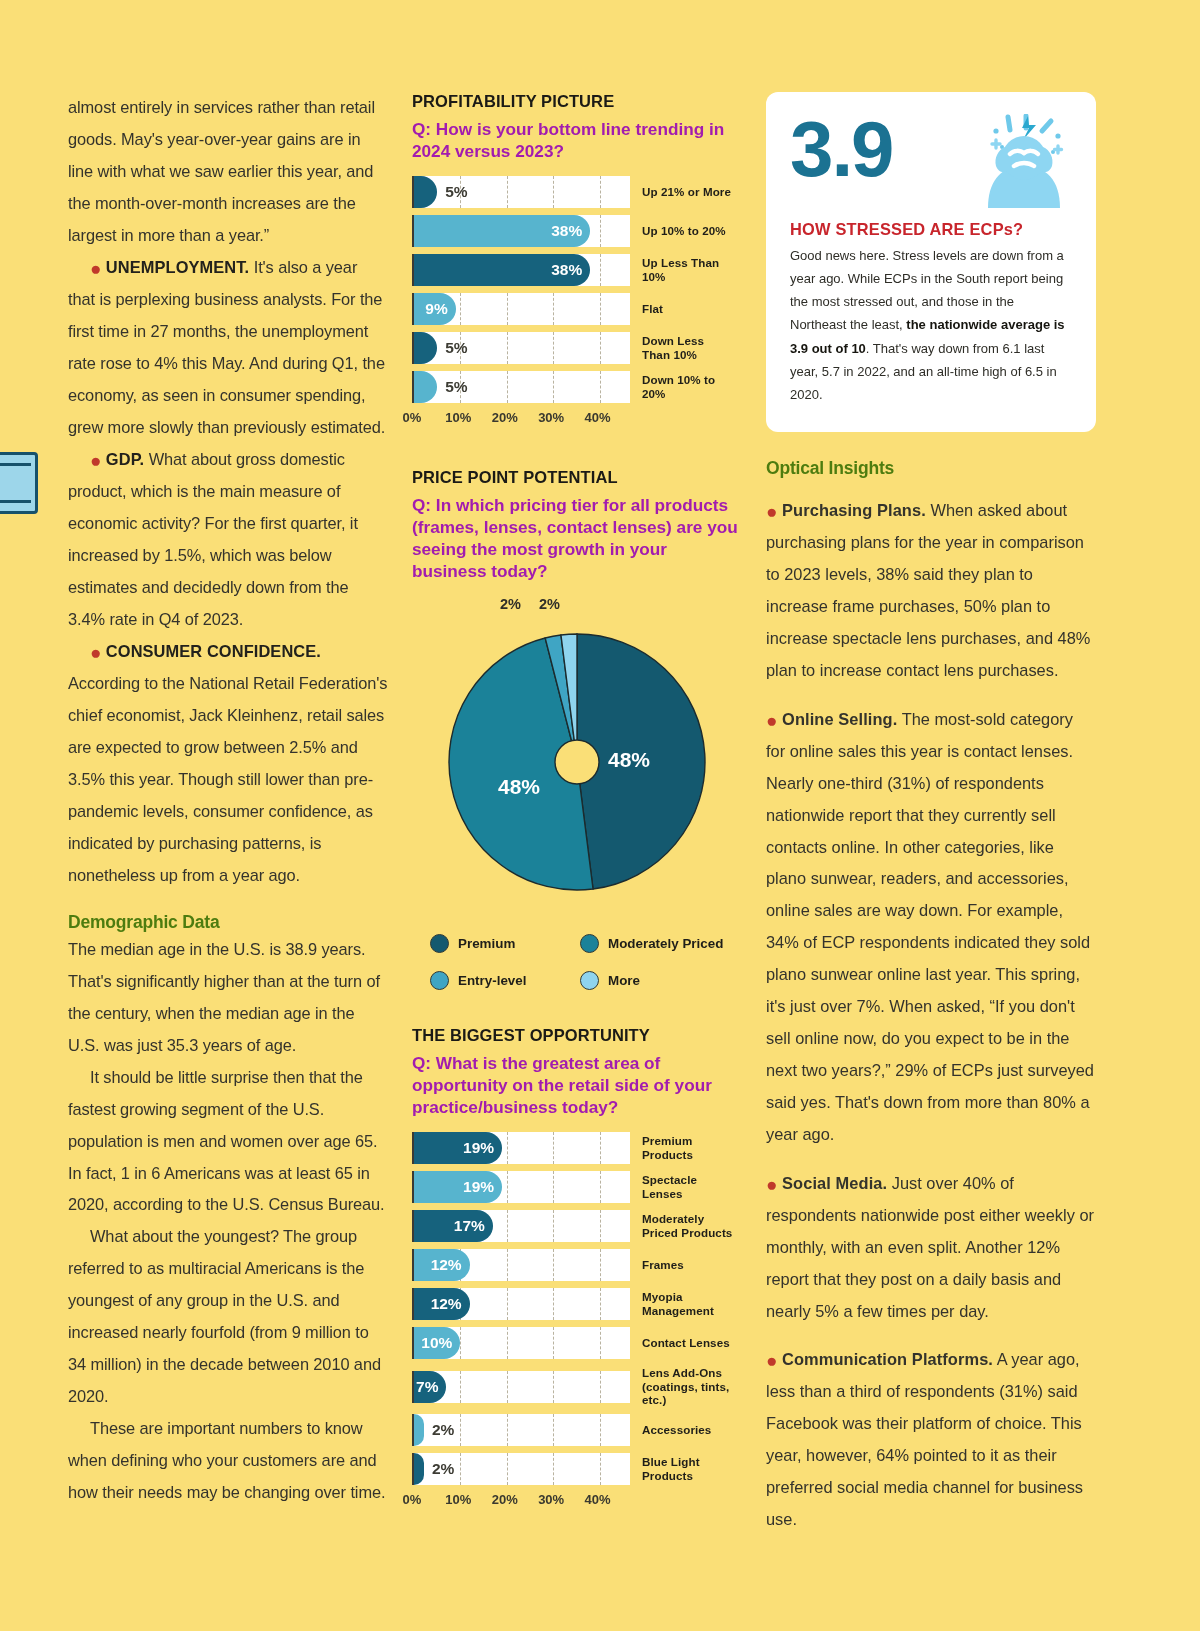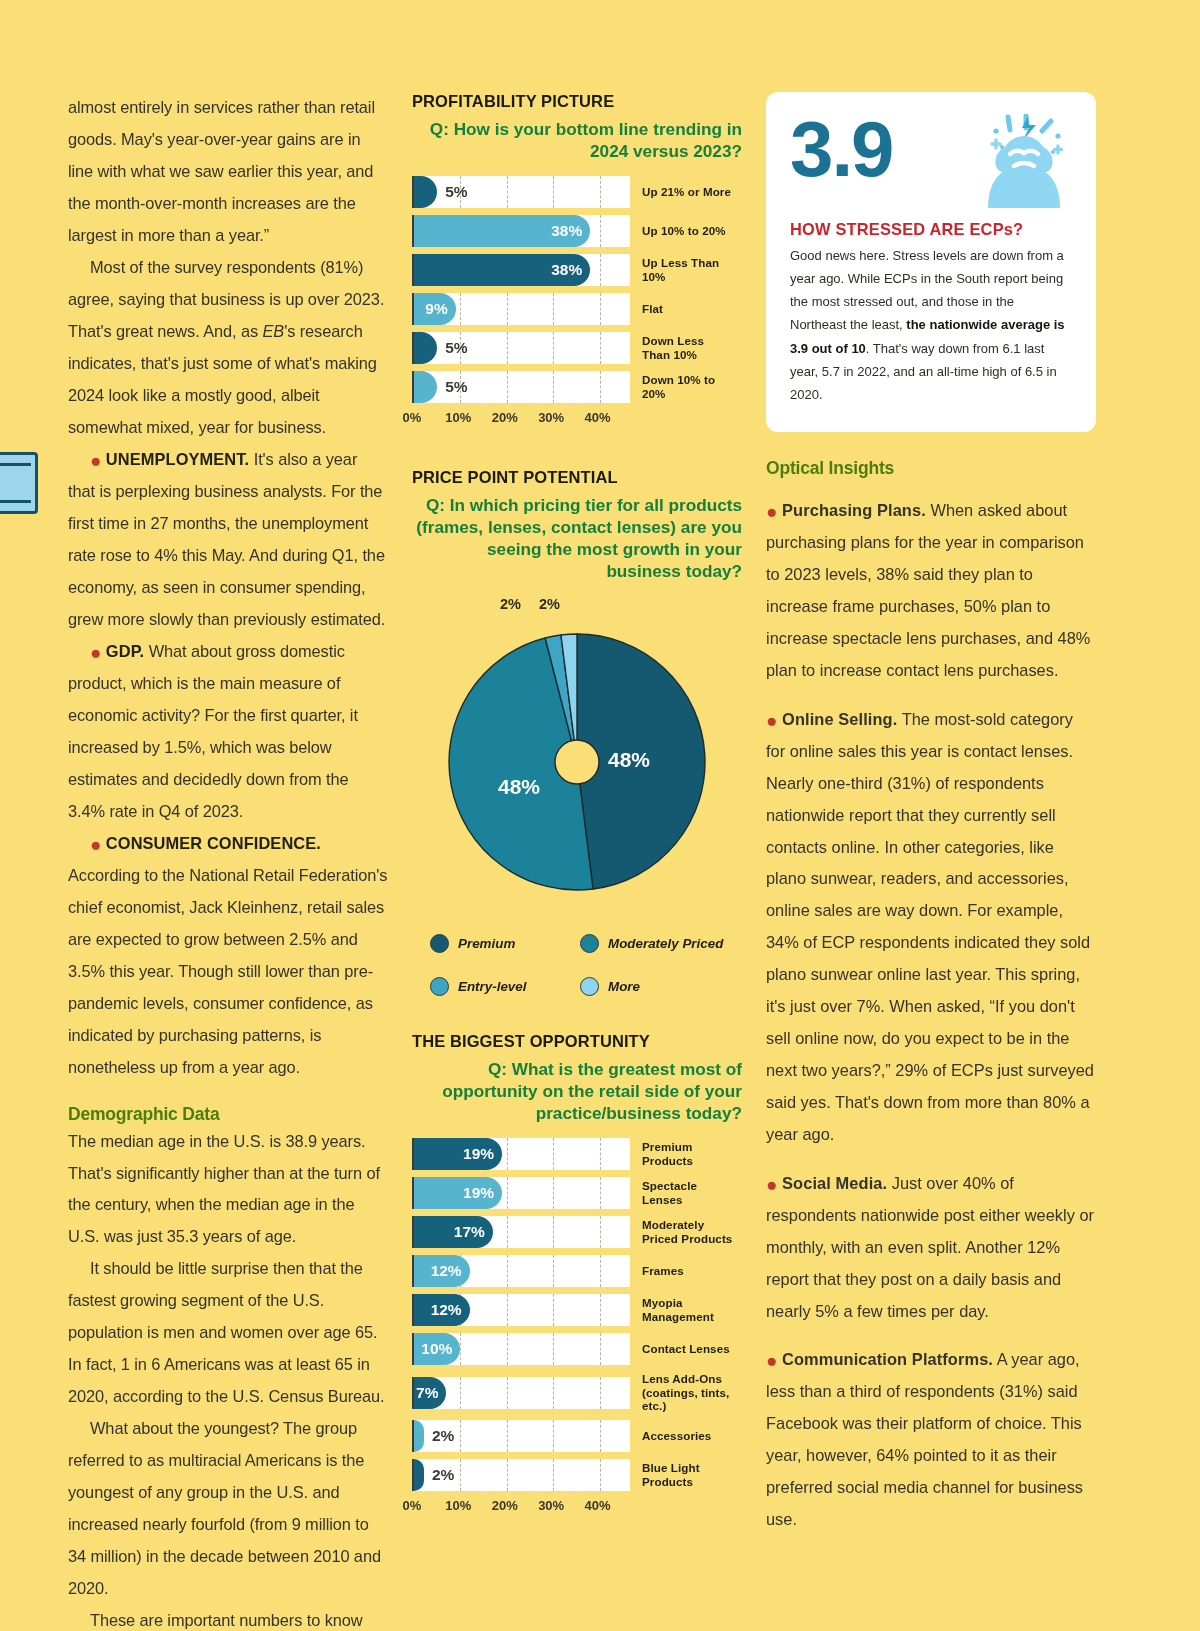--- a/index.html
+++ b/index.html
@@ -90,23 +90,22 @@
     font-weight: bold;
     font-size: 16.5px;
     letter-spacing: 0.1px;
     color: #1b1a16;
     margin-bottom: 7px;
   }
   .chart-question {
     font-weight: bold;
     font-size: 17.2px;
     line-height: 1.28;
-    color: #15803d;
+    color: #a21caf;
     margin-bottom: 14px;
-    text-align: right;
   }
 
   
   .barchart { position: relative; }
   .bar-rows { position: relative; }
   .bar-row {
     position: relative;
     display: flex;
     align-items: center;
     margin-bottom: 7px;
@@ -203,23 +202,22 @@
   .pie-svg { display: block; }
   .pie-val {
     font-size: 21px;
     font-weight: bold;
     fill: #ffffff;
   }
   .legend {
     margin-top: 16px;
     display: grid;
     grid-template-columns: 150px 1fr;
-    row-gap: 24px;
+    row-gap: 18px;
     padding-left: 18px;
-    font-style: italic;
   }
   .legend-item {
     display: flex;
     align-items: center;
     font-size: 13.4px;
     font-weight: bold;
     color: #1f1e19;
   }
   .swatch {
     width: 19px;
@@ -277,21 +275,20 @@
 
 <div class="page">
 
   <div class="edge-art"></div>
 
   <div class="cols">
 
     <div class="col">
       <div class="body-text" id="left-body">
           <p>almost entirely in services rather than retail goods. May's year-over-year gains are in line with what we saw earlier this year, and the month-over-month increases are the largest in more than a year.”</p>
-          <p class="indent">Most of the survey respondents (81%) agree, saying that business is up over 2023. That's great news. And, as <i>EB</i>'s research indicates, that's just some of what's making 2024 look like a mostly good, albeit somewhat mixed, year for business.</p>
           <p class="indent"><span class="dot">●</span> <b class="lead-in">UNEMPLOYMENT.</b> It's also a year that is perplexing business analysts. For the first time in 27 months, the unemployment rate rose to 4% this May. And during Q1, the economy, as seen in consumer spending, grew more slowly than previously estimated.</p>
           <p class="indent"><span class="dot">●</span> <b class="lead-in">GDP.</b> What about gross domestic product, which is the main measure of economic activity? For the first quarter, it increased by 1.5%, which was below estimates and decidedly down from the 3.4% rate in Q4 of 2023.</p>
           <p class="indent"><span class="dot">●</span> <b class="lead-in">CONSUMER CONFIDENCE.</b> According to the National Retail Federation's chief economist, Jack Kleinhenz, retail sales are expected to grow between 2.5% and 3.5% this year. Though still lower than pre-pandemic levels, consumer confidence, as indicated by purchasing patterns, is nonetheless up from a year ago.</p>
         </div>
       <div class="subhead">Demographic Data</div>
       <div class="body-text" id="left-demo">
           <p>The median age in the U.S. is 38.9 years. That's significantly higher than at the turn of the century, when the median age in the U.S. was just 35.3 years of age.</p>
           <p class="indent">It should be little surprise then that the fastest growing segment of the U.S. population is men and women over age 65. In fact, 1 in 6 Americans was at least 65 in 2020, according to the U.S. Census Bureau.</p>
           <p class="indent">What about the youngest? The group referred to as multiracial Americans is the youngest of any group in the U.S. and increased nearly fourfold (from 9 million to 34 million) in the decade between 2010 and 2020.</p>
           <p class="indent">These are important numbers to know when defining who your customers are and how their needs may be changing over time.</p>
@@ -421,21 +418,21 @@
             </div>
             <div class="legend-item">
               <span class="swatch" style="background: rgb(143, 212, 238);"></span>
               <span>More</span>
             </div>
           </div>
       </div>
 
       <div class="chart-block" style="margin-top:36px;">
         <div class="chart-kicker">THE BIGGEST OPPORTUNITY</div>
-        <div class="chart-question">Q: What is the greatest most of opportunity on the retail side of your practice/business today?</div>
+        <div class="chart-question">Q: What is the greatest area of opportunity on the retail side of your practice/business today?</div>
         <div class="barchart" id="chart3">
             <div class="bar-rows">
               <div class="bar-row">
                 <div class="bar-plot">
                   <div class="bar-track"></div>
                   <div class="bar-gridline" style="left: 46.383px;"></div>
                   <div class="bar-gridline" style="left: 92.766px;"></div>
                   <div class="bar-gridline" style="left: 139.149px;"></div>
                   <div class="bar-gridline" style="left: 185.532px;"></div>
                   <div class="bar-fill" style="width: 88.1277px; background: rgb(22, 98, 125);">19%</div>

